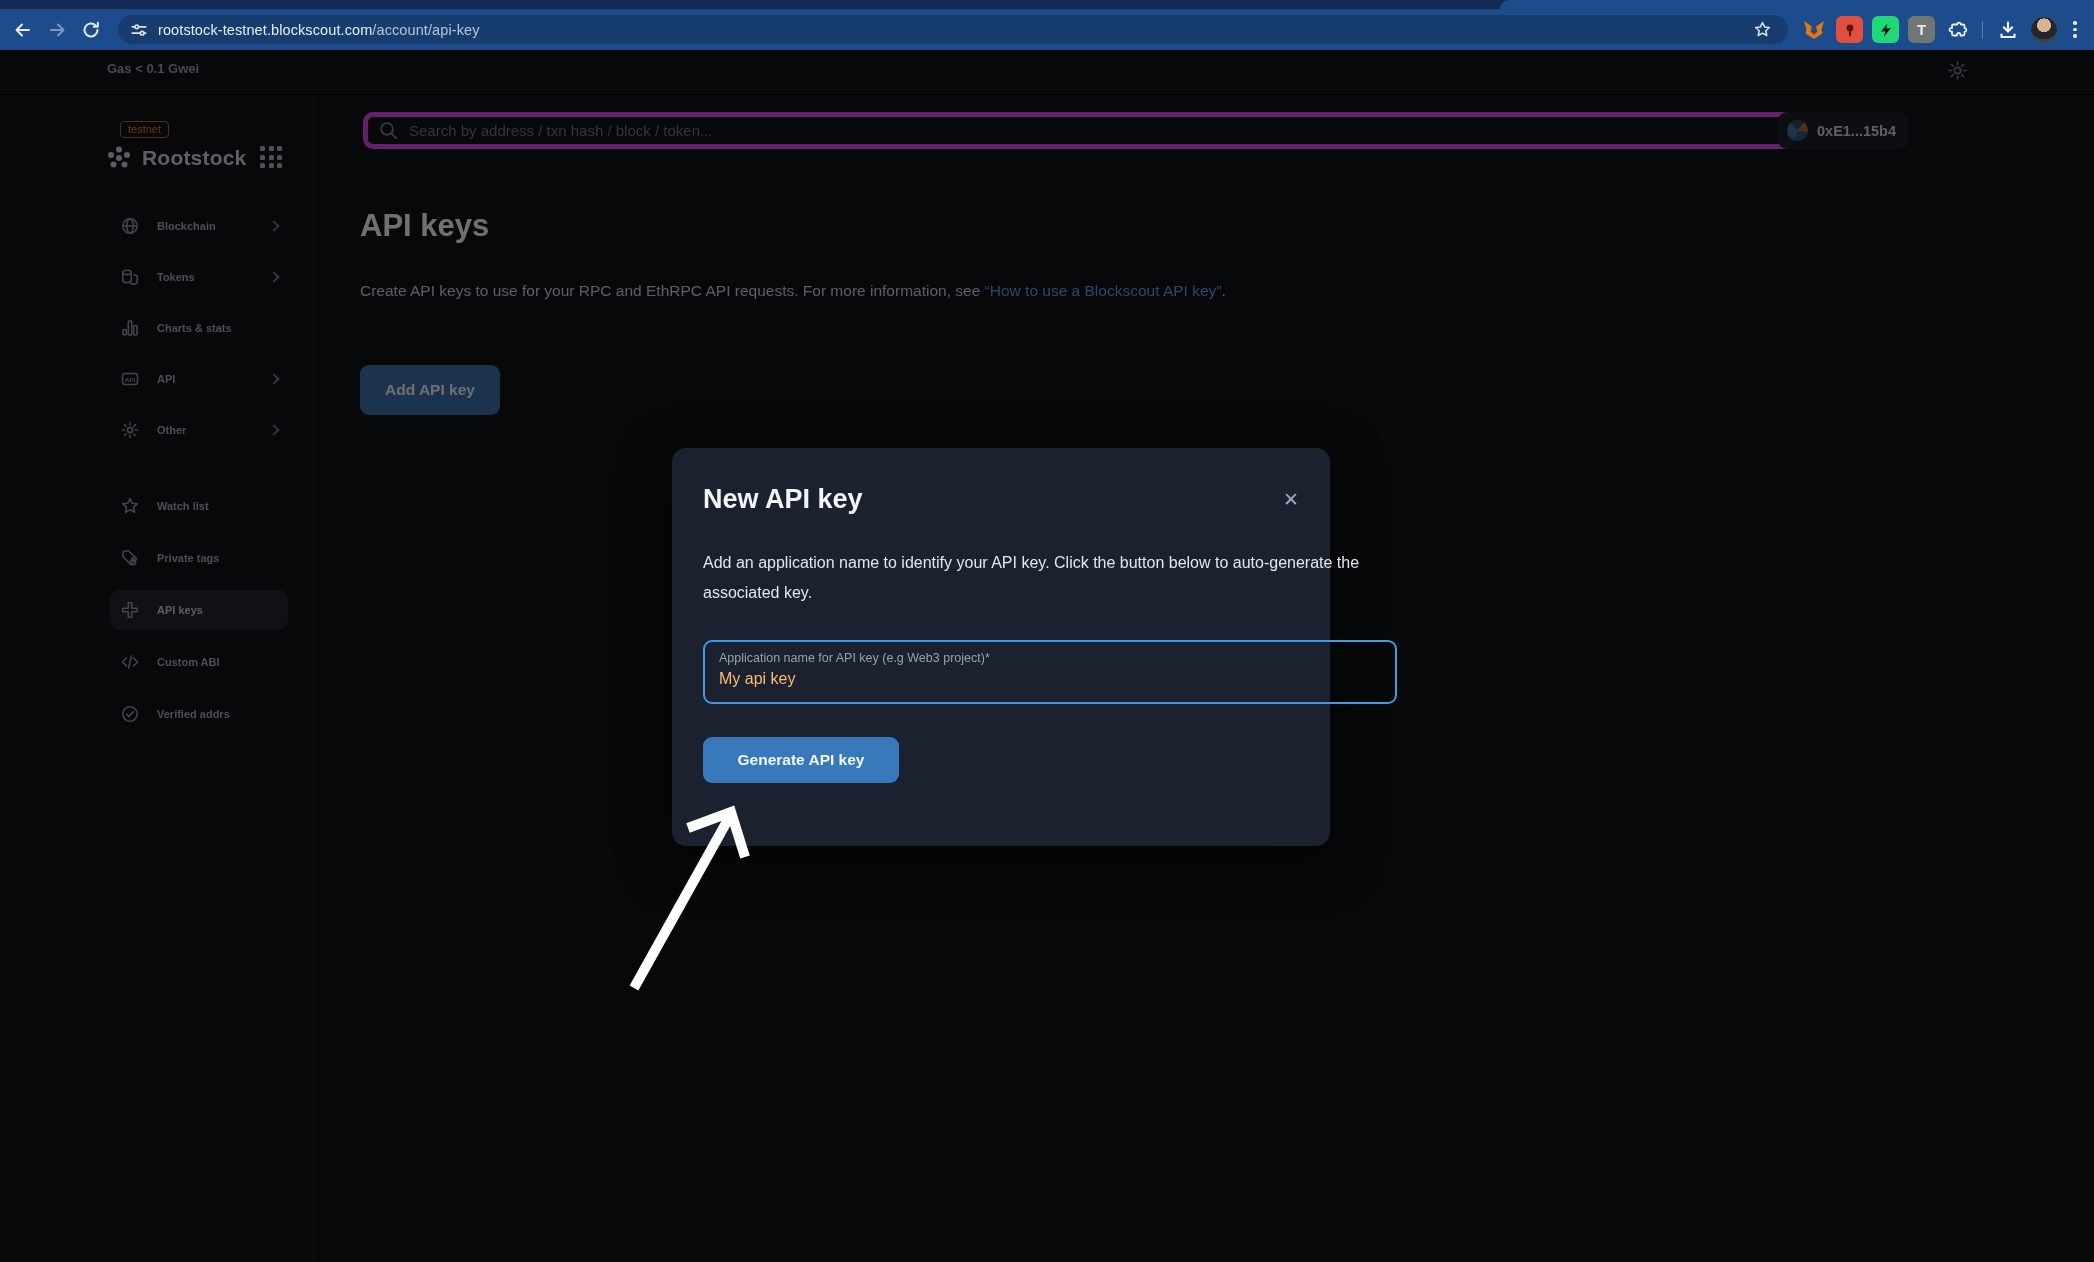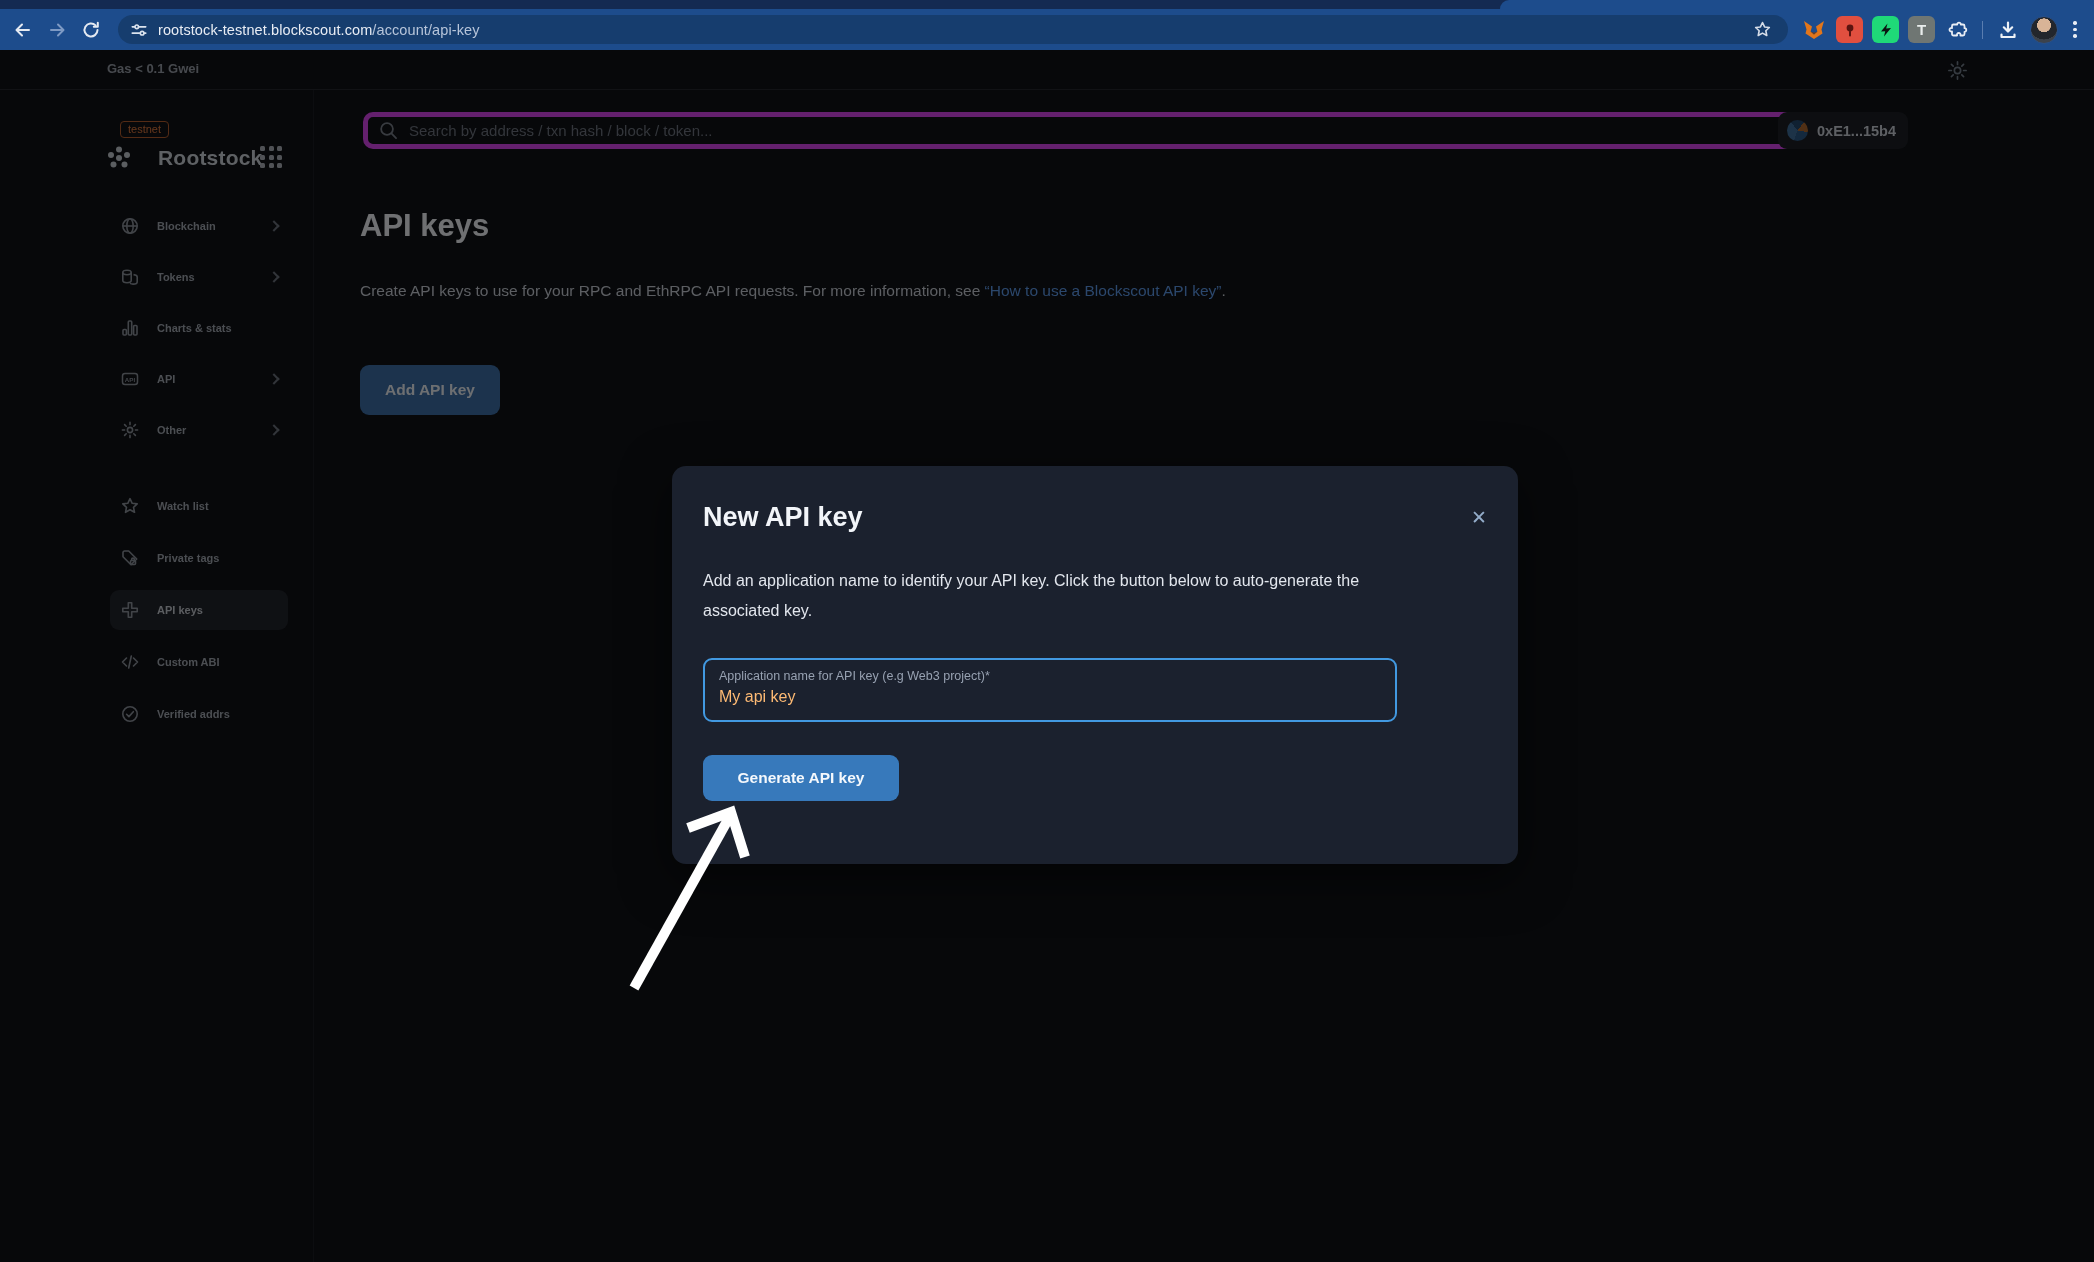--- a/index.html
+++ b/index.html
@@ -39,21 +39,21 @@
   
   .site { position:absolute; top:50px; left:0; width:2094px; height:1212px; background:#101216; }
   .site-topbar { position:absolute; top:0; left:0; right:0; height:40px; border-bottom:1px solid #26292f; }
   .gas { position:absolute; left:107px; top:11px; font-size:13px; font-weight:600; color:#9aa0aa; }
   .hdr-gear { position:absolute; right:126px; top:10px; color:#76828f; }
 
   
   .sidebar { position:absolute; top:40px; left:0; width:314px; bottom:0; border-right:1px solid #1b1e23; }
   .net-badge { position:absolute; left:120px; top:31px; font-size:11px; color:#e07a3f;
     border:1px solid #b65f2e; border-radius:4px; padding:1px 7px 2px; }
-  .brand { position:absolute; left:104px; top:53px; display:flex; align-items:center; gap:24px; }
+  .brand { position:absolute; left:104px; top:53px; display:flex; align-items:center; gap:8px; }
   .brand-name { font-size:21px; font-weight:700; color:#ced3da; letter-spacing:.2px; }
   .grid-icon { position:absolute; left:260px; top:56px; display:grid; grid-template-columns:repeat(3,5px); gap:3.5px; }
   .grid-icon i { width:5px; height:5px; border-radius:1.5px; background:#aeb4bc; }
 
   .side-nav { position:absolute; left:110px; width:178px; }
   .nav1 { top:116px; } .nav2 { top:396px; }
   .side-item { position:relative; height:40px; margin-bottom:11px; display:flex; align-items:center;
     border-radius:9px; padding:0 10px; color:#a4aab4; cursor:pointer; }
   .nav2 .side-item { margin-bottom:12px; }
   .side-item.active { background:#22252c; color:#c7ccd3; }
@@ -81,21 +81,21 @@
   .page-title { position:absolute; left:46px; top:118px; font-size:31px; font-weight:700; color:#f1f4f8; }
   .page-desc { position:absolute; left:46px; top:192px; font-size:15.5px; color:#c8cdd6; }
   .page-desc a { color:#5e9bec; text-decoration:none; }
   .add-btn { position:absolute; left:46px; top:275px; width:140px; height:50px;
     background:#3d6fa8; border:none; border-radius:9px; color:#eef2f7;
     font-size:15.5px; font-weight:700; font-family:"Liberation Sans", sans-serif; cursor:pointer; }
 
   
   .overlay { position:absolute; top:50px; left:0; width:2094px; height:1212px;
     background:rgba(0,0,0,0.54); z-index:20; }
-  .modal { position:absolute; left:672px; top:466px; width:846px; height:398px;
+  .modal { position:absolute; left:672px; top:448px; width:658px; height:398px;
     background:#1b212e; border-radius:14px; z-index:21;
     box-shadow:0 14px 50px rgba(0,0,0,.55); }
   .modal-title { position:absolute; left:31px; top:36px; font-size:27px; font-weight:600; color:#f2f5f9; }
   .modal-close { position:absolute; right:26px; top:38px; width:26px; height:26px;
     background:none; border:none; color:#93acc9; font-size:19px; cursor:pointer;
     display:flex; align-items:center; justify-content:center; font-family:"Liberation Sans", sans-serif; }
   .modal-body { position:absolute; left:31px; top:100px; width:695px;
     font-size:16px; line-height:30px; color:#e2e6ed; }
   .field { position:absolute; left:31px; top:192px; width:694px; height:64px;
     border:2px solid #4299e1; border-radius:9px; background:transparent; }

